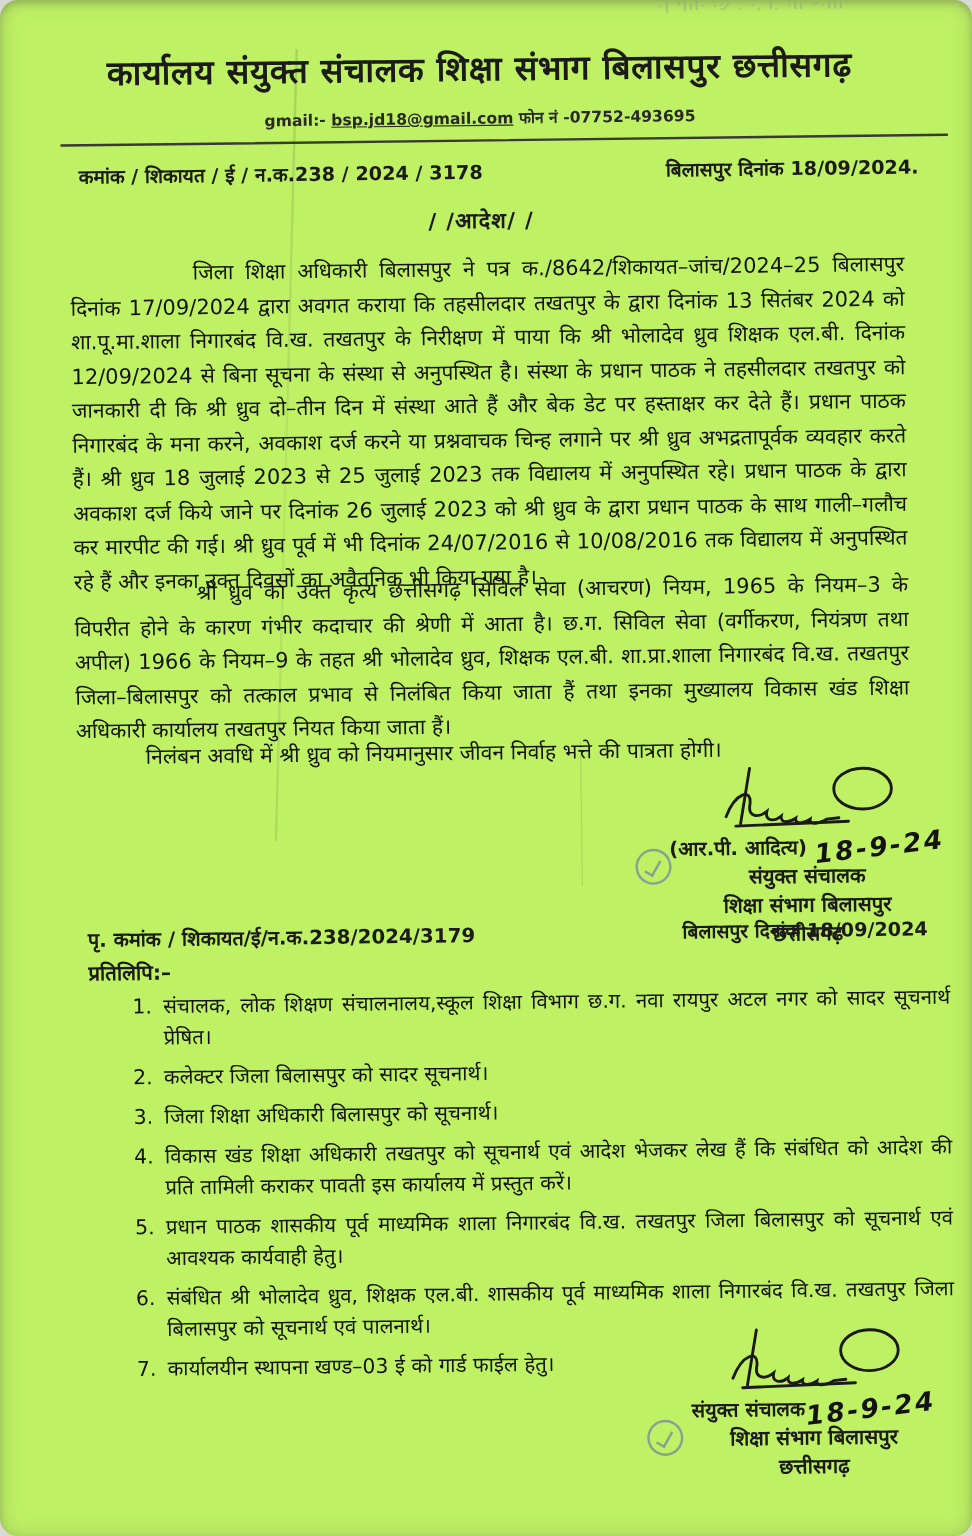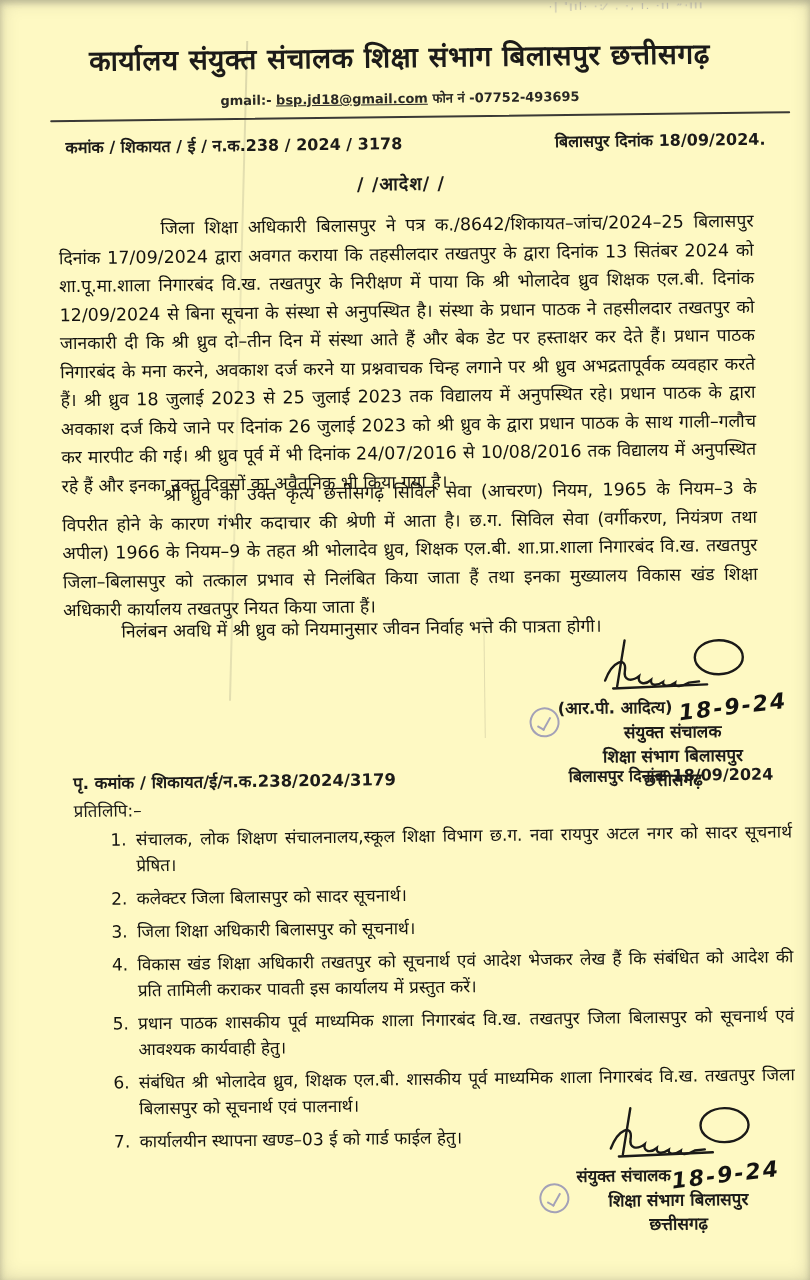--- a/index.html
+++ b/index.html
@@ -5,24 +5,25 @@
   html,body{margin:0;padding:0;}
   body{
     width:810px;height:1280px;
     background:#d8d8d4;
     font-family:"DejaVu Sans","Liberation Sans",sans-serif;
     overflow:hidden;
   }
   .sheet{
     position:relative;
     width:810px;height:1280px;
-    background:#fef9c3;
+    background:#bef264;
     box-shadow:inset 0 0 18px rgba(90,90,85,.25), inset 0 3px 6px rgba(80,80,75,.3);
     overflow:hidden;
     color:#1c1b19;
+    border-radius:15px;
   }
   .content{
     position:absolute;left:0;top:0;width:810px;height:1280px;
     transform:rotate(-0.7deg);
     transform-origin:40% 40%;
   }
   
   .noise{
     position:absolute;top:4px;left:555px;width:250px;
     font-size:10px;color:#7d7da0;opacity:.55;
@@ -93,21 +94,21 @@
     border-bottom:2px solid #6868b0;border-left:2px solid #6868b0;
     transform:rotate(-45deg);
   }
   .stamp1{left:-18px;top:70px;}
   .stamp2{left:-14px;top:78px;}
   
   .row2{top:768px;}
   .row2 .left{font-size:16.5px;font-weight:bold;}
   .copylabel{
     position:absolute;top:796px;left:70px;
-    font-size:17px;font-weight:normal;
+    font-size:17px;font-weight:bold;
   }
   .copylist{
     position:absolute;top:824px;left:100px;width:660px;
     margin:0;padding-left:28px;
     font-size:17px;line-height:26px;font-weight:500;color:#14130f;
   }
   .copylist li{margin-bottom:7px;padding-left:4px;text-align:justify;}
 </style>
 </head>
 <body>

